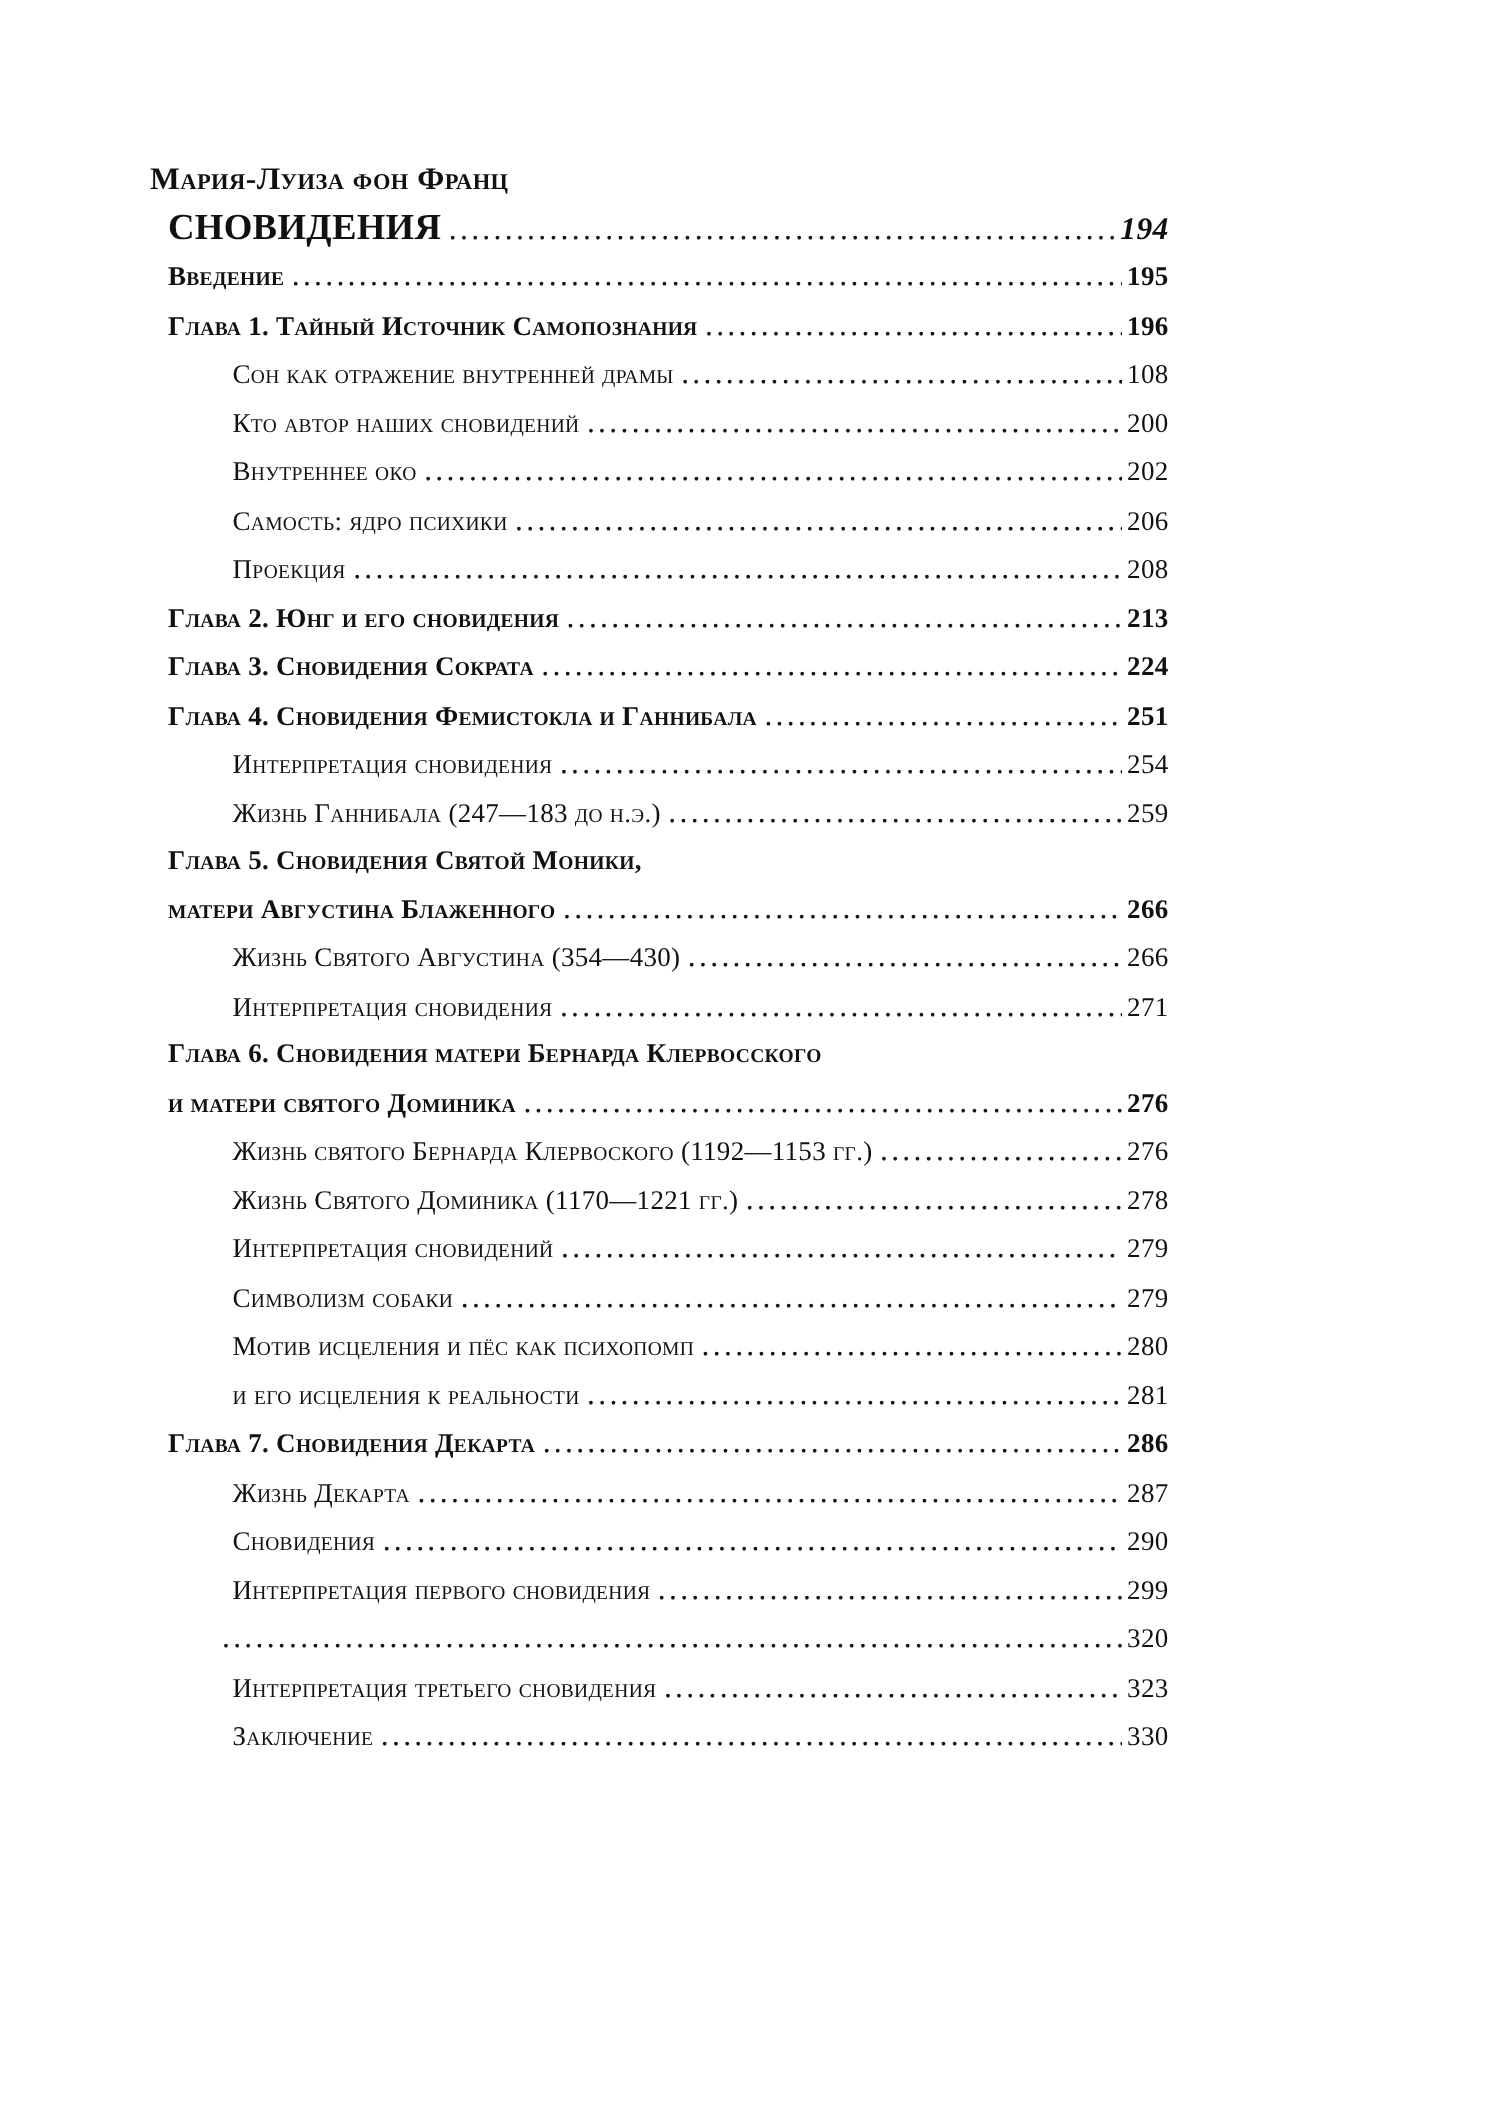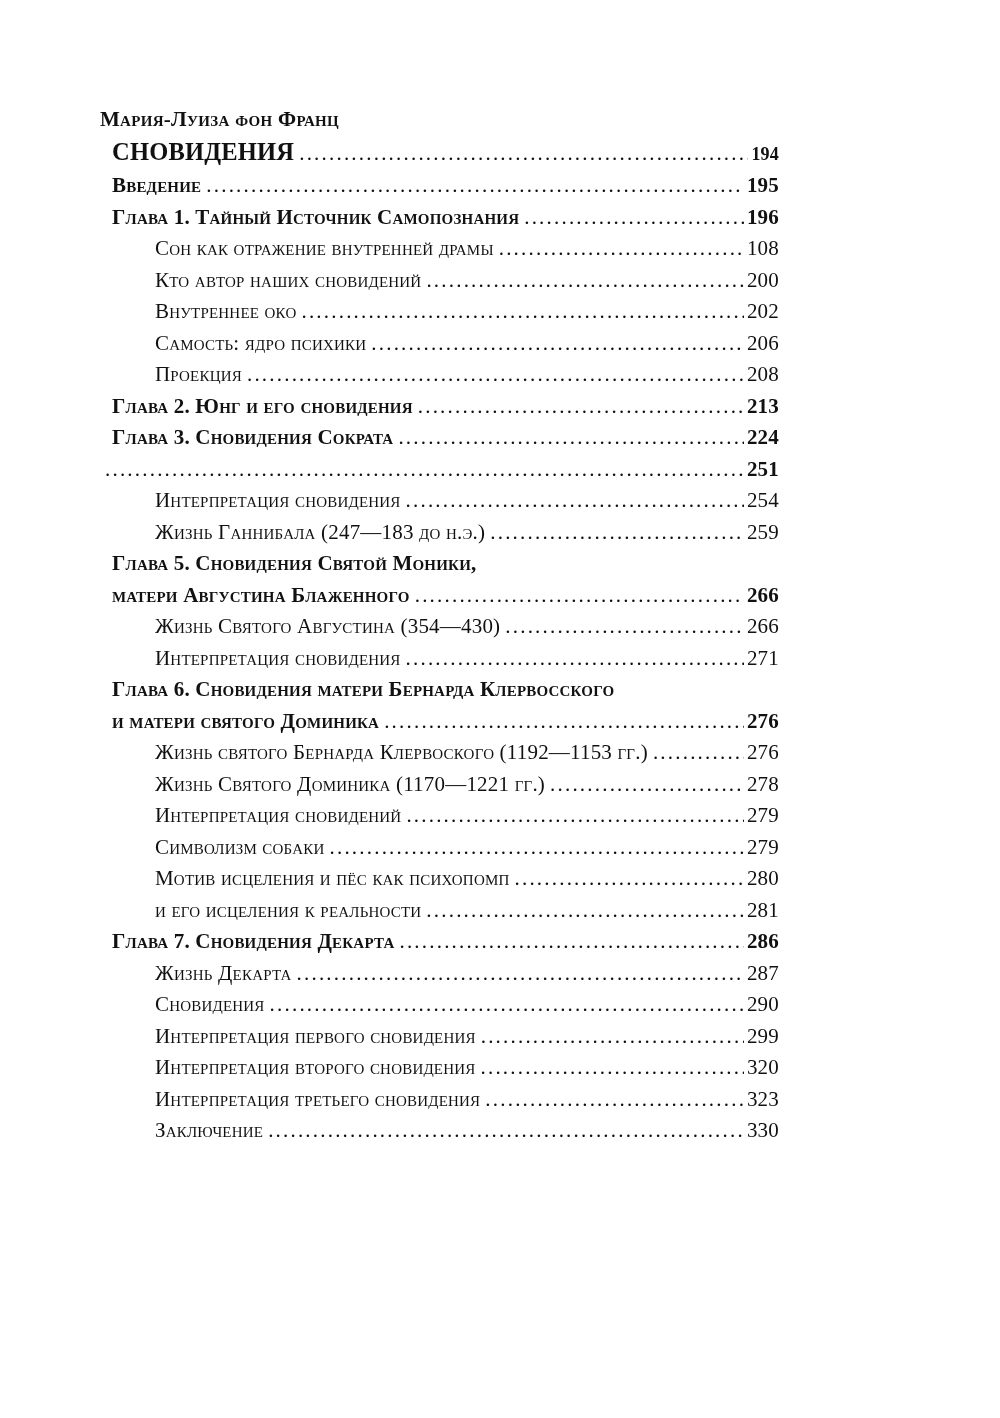--- a/index.html
+++ b/index.html
@@ -27,21 +27,21 @@
     font-weight: bold;
     font-variant: small-caps;
     font-size: 21px;
     line-height: 31.5px;
     letter-spacing: 0.3px;
   }
   .row {
     display: flex;
     align-items: baseline;
     line-height: 31.5px;
-    font-size: 21px;
+    font-size: 18px;
     font-variant: small-caps;
     letter-spacing: 0.2px;
   }
   .row.bold { font-weight: bold; }
   .row.title { font-size: 24.5px; font-variant: normal; }
   .row.indent-1 { padding-left: 43px; }
   .label {
     white-space: nowrap;
     margin-left: 12px;
   }
@@ -56,21 +56,21 @@
     letter-spacing: 2.2px;
   }
   .dots::after {
     content: "..................................................................................................................................................................";
   }
   .pagenum {
     font-variant: normal;
     white-space: nowrap;
     text-align: right;
   }
-  .row.title .pagenum { font-size: 18px; font-weight: bold; }
+  .row.title .pagenum { font-size: 21px; font-weight: bold; font-style: italic; }
 </style>
 </head>
 <body>
 
 <div class="page">
   <div class="content">
     <div class="author">Мария-Луиза фон Франц</div>
     <div>
         <div class="row indent-0 bold title">
           <span class="label">СНОВИДЕНИЯ</span>
@@ -116,20 +116,21 @@
           <span class="label">Глава 2. Юнг и его сновидения</span>
           <span class="dots"></span>
           <span class="pagenum">213</span>
         </div>
         <div class="row indent-0 bold">
           <span class="label">Глава 3. Сновидения Сократа</span>
           <span class="dots"></span>
           <span class="pagenum">224</span>
         </div>
         <div class="row indent-0 bold">
+          <span class="label">Глава 4. Сновидения Фемистокла и Ганнибала</span>
           <span class="dots"></span>
           <span class="pagenum">251</span>
         </div>
         <div class="row indent-1">
           <span class="label">Интерпретация сновидения</span>
           <span class="dots"></span>
           <span class="pagenum">254</span>
         </div>
         <div class="row indent-1">
           <span class="label">Жизнь Ганнибала (247—183 до н.э.)</span>
@@ -206,21 +207,20 @@
           <span class="label">Сновидения</span>
           <span class="dots"></span>
           <span class="pagenum">290</span>
         </div>
         <div class="row indent-1">
           <span class="label">Интерпретация первого сновидения</span>
           <span class="dots"></span>
           <span class="pagenum">299</span>
         </div>
         <div class="row indent-1">
-          <span class="label">Интерпретация второго сновидения</span>
           <span class="dots"></span>
           <span class="pagenum">320</span>
         </div>
         <div class="row indent-1">
           <span class="label">Интерпретация третьего сновидения</span>
           <span class="dots"></span>
           <span class="pagenum">323</span>
         </div>
         <div class="row indent-1">
           <span class="label">Заключение</span>

